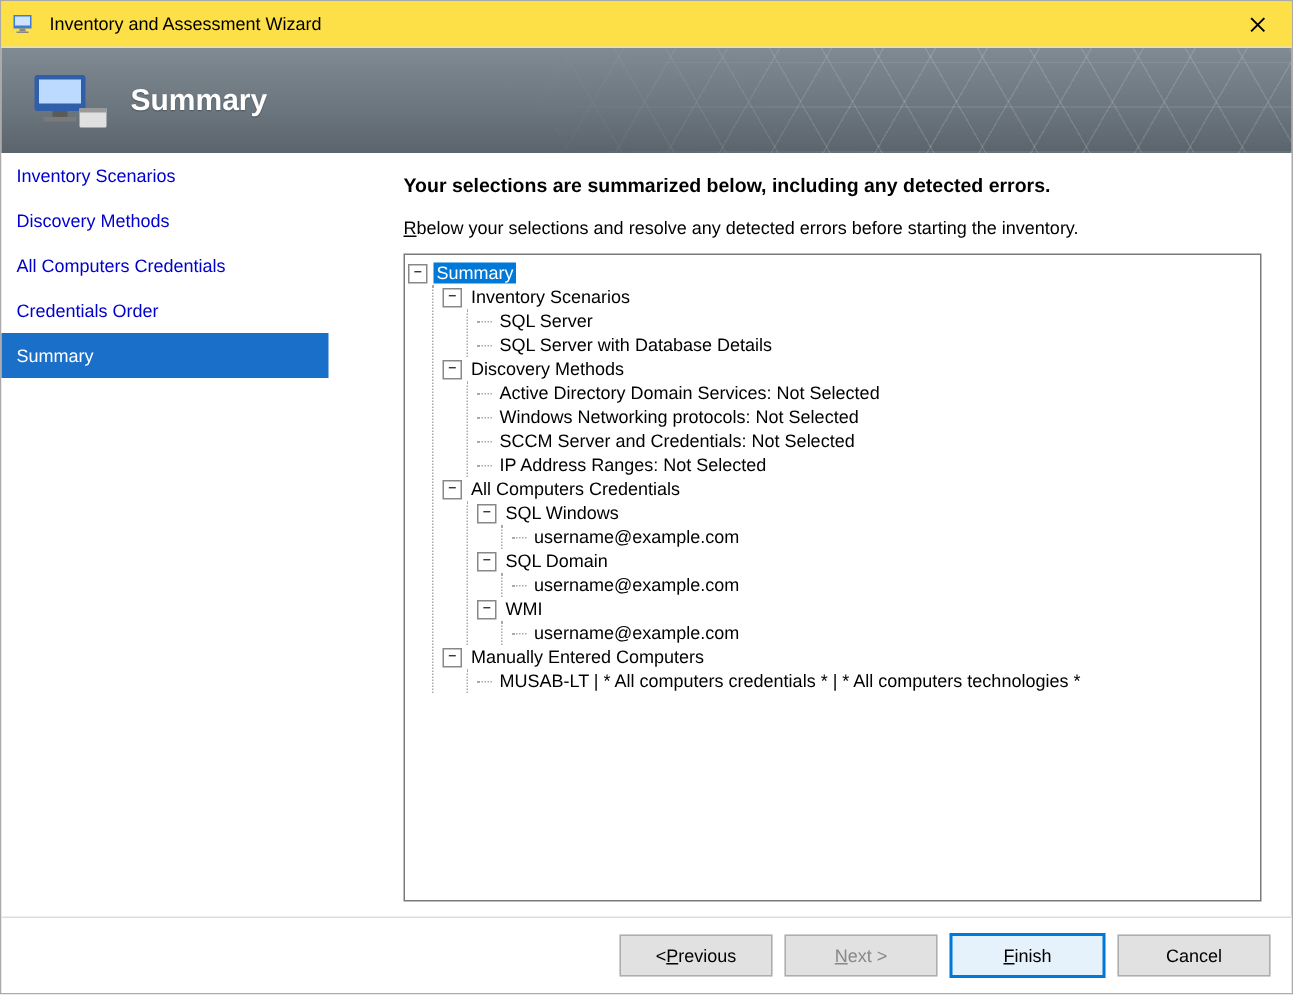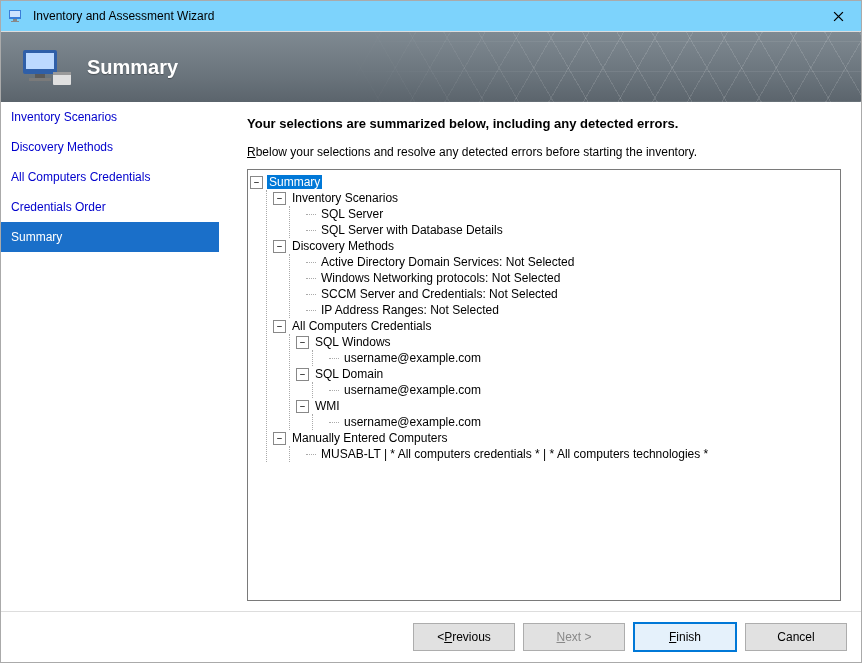--- a/index.html
+++ b/index.html
@@ -1,49 +1,49 @@
 <!DOCTYPE html>
 <html><head>
 <meta charset="utf-8">
 <style>
   html,body{margin:0;padding:0;font-family:"Segoe UI",Tahoma,sans-serif;font-size:12px;color:#000;background:#fff;}
   .window{width:862px;height:663px;border:1px solid #aaa;box-sizing:border-box;display:flex;flex-direction:column;position:relative;}
-  .titlebar{height:30px;display:flex;align-items:center;border-bottom:1px solid #ddd;background:#7dd3fc;}
+  .titlebar{height:30px;display:flex;align-items:center;border-bottom:1px solid #ddd;background:#fde047;}
   .titlebar .icon{width:20px;height:20px;margin:0 6px;display:flex;align-items:center;justify-content:center;}
   .titlebar .title{flex:1;font-size:12px;color:#000;}
   .titlebar .close{width:46px;height:30px;display:flex;align-items:center;justify-content:center;}
   .titlebar .close svg{width:11px;height:11px;}
   .banner{height:70px;background:linear-gradient(to bottom,#7f8a92 0%,#6b757d 60%,#5b646c 100%);position:relative;display:flex;align-items:center;color:#fff;overflow:hidden;}
   .banner .overlay{position:absolute;right:0;top:0;bottom:0;width:60%;background:
     repeating-linear-gradient(60deg, rgba(255,255,255,0.12) 0 1px, transparent 1px 30px),
     repeating-linear-gradient(-60deg, rgba(255,255,255,0.12) 0 1px, transparent 1px 30px),
     repeating-linear-gradient(0deg, rgba(255,255,255,0.08) 0 1px, transparent 1px 30px);
     -webkit-mask-image:linear-gradient(to left, black 0%, black 55%, transparent 100%);
     mask-image:linear-gradient(to left, black 0%, black 55%, transparent 100%);
   }
   .banner .bimg{width:60px;height:50px;margin-left:16px;display:flex;align-items:center;justify-content:center;}
   .banner .btitle{font-size:20px;font-weight:bold;margin-left:10px;text-shadow:0 1px 1px rgba(0,0,0,0.3);}
-  .body{flex:1;display:flex;min-height:0;}
+  .body{flex:1;display:flex;min-height:0;gap:22px;}
   .sidebar{width:218px;background:#fff;border-right:0;box-sizing:border-box;}
   .sidebar .item{padding:8px 10px;font-size:12px;cursor:pointer;}
   .sidebar .link{color:#0000cc;}
   .sidebar .active{background:#1a6fc9;color:#fff;}
   .content{flex:1;padding:14px 20px 10px 28px;display:flex;flex-direction:column;min-width:0;}
   .heading{font-weight:bold;font-size:13px;margin-bottom:14px;}
   .instr{font-size:12px;margin-bottom:10px;}
   .instr .u{text-decoration:underline;}
   .treebox{flex:1;border:1px solid #7a7a7a;background:#fff;overflow:auto;padding:4px 2px;min-height:0;}
   .tree summary{list-style:none;cursor:pointer;display:flex;align-items:center;padding:1px 0;}
   .tree summary::-webkit-details-marker{display:none;}
   .tree .tog{width:11px;height:11px;border:1px solid #888;display:inline-flex;align-items:center;justify-content:center;font-size:9px;line-height:9px;margin-right:4px;background:#fff;color:#000;font-family:Consolas,monospace;}
   .tree details[open] > summary .tog::before{content:"−";}
   .tree details:not([open]) > summary .tog::before{content:"+";}
   .tree details{margin-left:0;}
   .tree details > .children{margin-left:16px;border-left:1px dotted #aaa;padding-left:6px;}
-  .tree .leaf{display:flex;align-items:center;padding:1px 0;margin-left:10px;position:relative;}
+  .tree .leaf{display:flex;align-items:center;padding:1px 0;margin-left:0;position:relative;}
   .tree .leaf::before{content:"";display:inline-block;width:10px;border-top:1px dotted #aaa;margin-right:3px;vertical-align:middle;}
   .tree .lbl{padding:0 2px;white-space:nowrap;}
   .tree .sel{background:#0078d7;color:#fff;}
   .footer{height:50px;border-top:1px solid #ddd;display:flex;align-items:center;justify-content:flex-end;gap:8px;padding-right:14px;background:#fff;}
   .btn{width:100px;height:26px;border:1px solid #adadad;background:#e1e1e1;font-size:12px;display:flex;align-items:center;justify-content:center;cursor:pointer;}
   .btn .u{text-decoration:underline;}
   .btn.default{border:2px solid #0078d7;background:#e5f1fb;}
   .btn.disabled{color:#888;cursor:default;}
 </style>
 </head>

